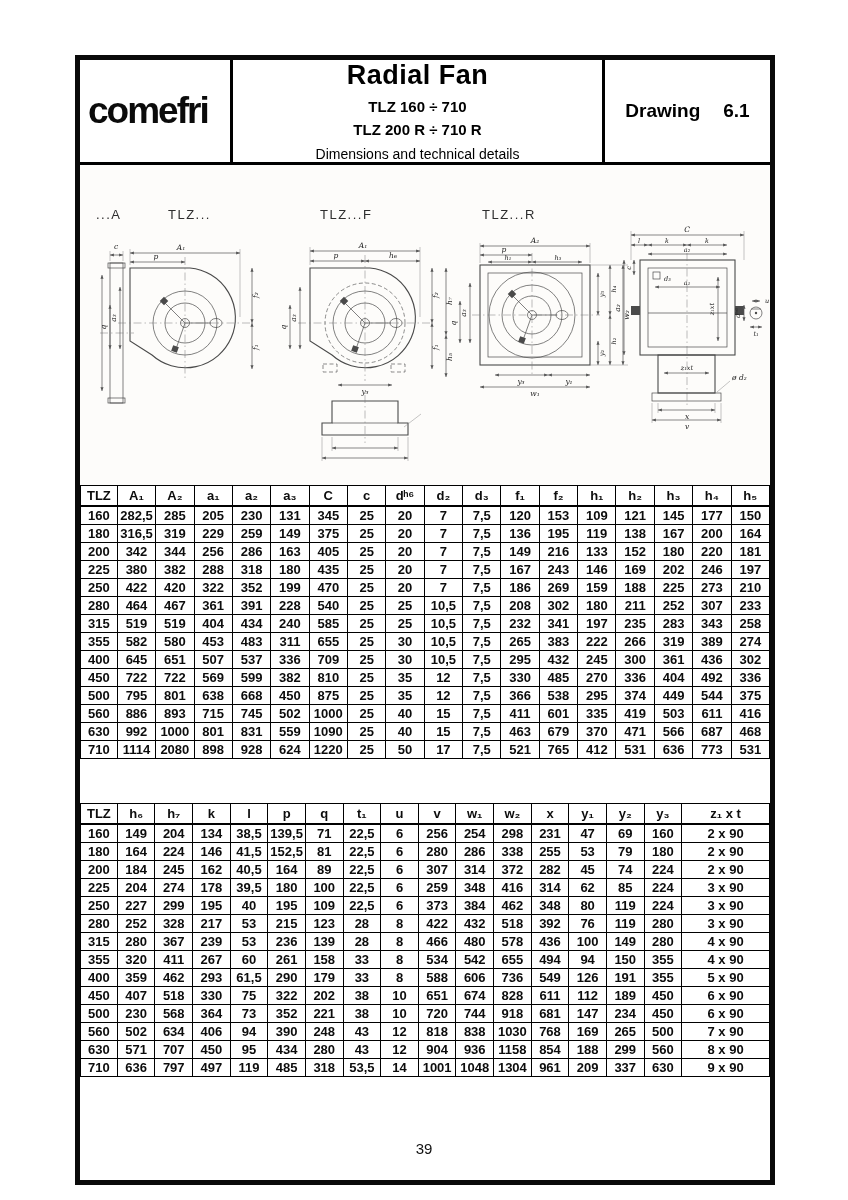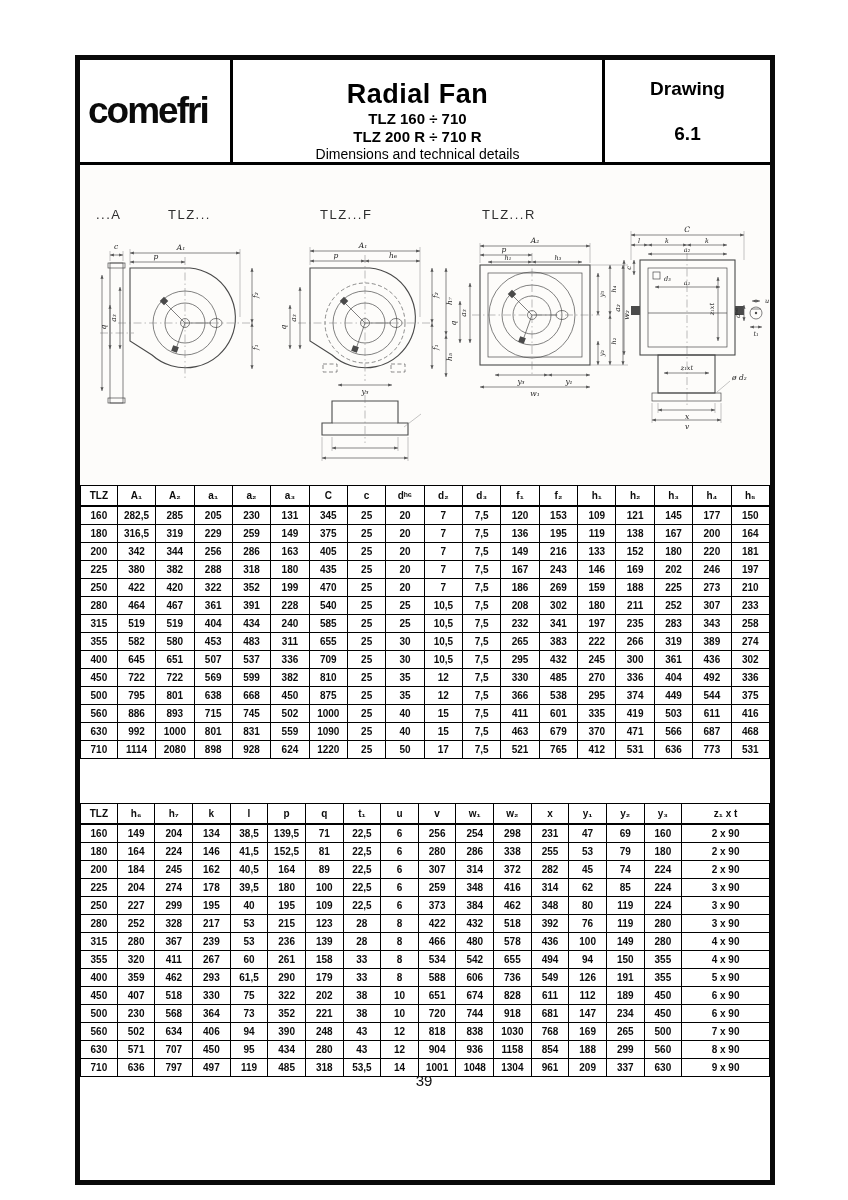--- a/index.html
+++ b/index.html
@@ -9,54 +9,54 @@
   }
   .frame{
     position:absolute;left:75px;top:55px;width:700px;height:1130px;
     border:5px solid #0a0a0a;box-sizing:border-box;background:#fff;
   }
   
   .header{display:flex;height:105px;border-bottom:3px solid #000;box-sizing:border-box;}
   .logo-cell{width:153px;border-right:3px solid #000;box-sizing:border-box;
     display:flex;align-items:center;padding-left:8px;}
   .logo{font-size:37px;font-weight:bold;letter-spacing:-2px;color:#0b0b0b;}
-  .title-cell{flex:1;display:flex;flex-direction:column;justify-content:flex-end;
+  .title-cell{flex:1;display:flex;flex-direction:column;justify-content:space-between;
     align-items:center;line-height:1.15;border-radius:20px;}
   .title{font-size:27px;font-weight:bold;letter-spacing:.5px;}
   .sub{font-size:15px;font-weight:bold;}
   .caption{font-size:14px;font-weight:normal;margin-top:1px;}
   .drawing-cell{width:168px;border-left:3px solid #000;box-sizing:border-box;
-    display:flex;flex-direction:column;justify-content:center;align-items:center;gap:23px;}
+    display:flex;flex-direction:row;justify-content:center;align-items:center;gap:23px;}
   .drawing-word,.drawing-num{font-size:19px;font-weight:bold;}
   
   .band{height:320px;position:relative;background:#fdfcfa;overflow:hidden;}
   .band svg{display:block;}
   .vlab{font-family:"Liberation Sans","DejaVu Sans",sans-serif;font-size:13px;
     letter-spacing:1.5px;fill:#2e2e2e;}
   .lbl{font-family:"DejaVu Serif",serif;font-style:italic;font-size:7.5px;fill:#222;}
   .lbl2{font-family:"DejaVu Serif",serif;font-style:italic;font-size:6.5px;fill:#222;}
   .out{stroke:#4a4a4a;stroke-width:1.1;fill:none;}
   .thin{stroke:#4a4a4a;stroke-width:.7;fill:none;}
   .dsh{stroke:#5a5a5a;stroke-width:.7;fill:none;stroke-dasharray:4 2.5;}
   .cl{stroke:#7a7a7a;stroke-width:.5;fill:none;stroke-dasharray:8 3 1.5 3;}
   .dim{stroke:#555;stroke-width:.7;marker-start:url(#arrS);marker-end:url(#arrE);}
   .ext{stroke:#8a8a8a;stroke-width:.5;}
   .pad{fill:#4a4a4a;}
   
   .dims{width:100%;border-collapse:collapse;table-layout:fixed;
-    font-size:10px;font-weight:bold;color:#0c0c0c;}
+    font-size:13px;font-weight:bold;color:#0c0c0c;}
   .dims th,.dims td{border:1.5px solid #000;text-align:center;vertical-align:middle;
     height:17px;padding:0;line-height:1;}
   .dims thead th{height:19px;border-bottom:2.5px solid #000;}
   .t1 thead th:first-child{width:5.2%;}
   .t2 thead th:first-child{width:5.2%;}
   .t2 thead th:last-child{width:12.6%;}
   .gap{height:44px;}
   
-  .page-num{position:absolute;top:1072px;left:0;width:848px;text-align:center;
+  .page-num{position:absolute;top:1140px;left:0;width:848px;text-align:center;
     font-size:15px;color:#111;}
 </style>
 </head>
 <body>
 
 <div class="frame">
 
   <div class="header">
     <div class="logo-cell">
       <span class="logo">comefri</span>

